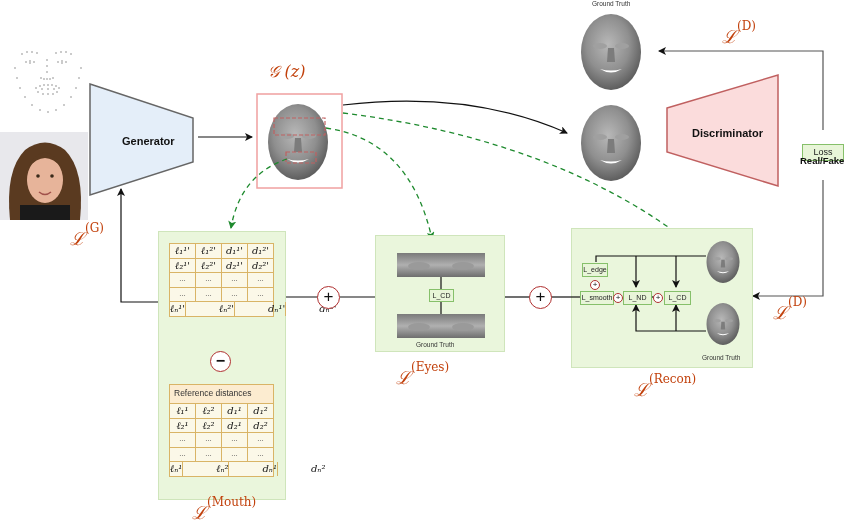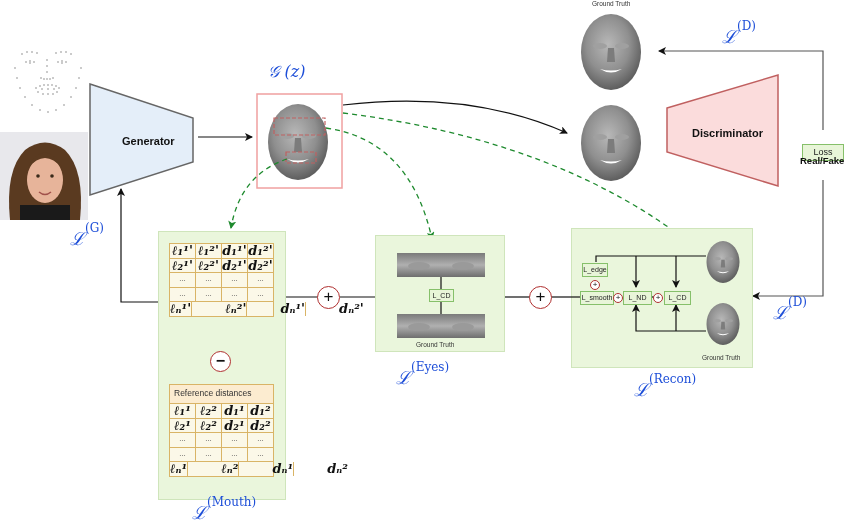--- a/index.html
+++ b/index.html
@@ -1,28 +1,28 @@
 <!DOCTYPE html>
 <html><head>
 <meta charset="utf-8">
 <style>
   html, body { margin:0; padding:0; background:#ffffff; }
   #stage { position:relative; width:850px; height:528px; overflow:hidden; background:#fff; font-family:"Liberation Sans", sans-serif; }
   svg { position:absolute; left:0; top:0; }
   .lbl { position:absolute; white-space:nowrap; }
   .bold { font-weight:bold; color:#111; font-size:11px; }
-  .math { font-family:"DejaVu Serif", serif; font-style:italic; color:#1d4ed8; }
+  .math { font-family:"DejaVu Serif", serif; font-style:italic; color:#c2410c; }
   .sup { font-family:"DejaVu Serif", serif; font-style:normal; font-size:12px; vertical-align:top; position:relative; top:-5px; }
   .small { font-size:6.5px; color:#333; }
   .panel { position:absolute; background:#eaf6dc; border:1px solid #cfe5bb; }
   .tbl { position:absolute; background:#f4e4c4; border:1.5px solid #d9b466; }
   .tbl .hdr { font-size:8.5px; color:#333; padding:3px 4px; height:12px; background:#fcecd0; border-bottom:1.5px solid #d9b466; }
   .tbl .row { display:flex; height:13.5px; border-bottom:1.5px solid #d9b466; background:#fbf8e8; }
   .tbl .row:last-child { border-bottom:none;gap:33px; }
-  .tbl .cell { flex:1; border-right:1.5px solid #d9b466; text-align:center; font-family:"DejaVu Serif", serif; font-style:italic; font-weight:bold; font-size:13px; line-height:13px; color:#111; }
+  .tbl .cell { flex:1; border-right:1.5px solid #d9b466; text-align:center; font-family:"DejaVu Serif", serif; font-style:italic; font-weight:normal; font-size:10px; line-height:13px; color:#111; }
   .tbl .cell:last-child { border-right:none; }
   .tbl .cell.dots { font-style:normal; font-weight:normal; color:#555; font-size:7px; }
   .lossbox { position:absolute; background:#e8f5d8; border:1.5px solid #86c06a; font-size:7px; color:#222; text-align:center; }
   .circ { position:absolute; border-radius:50%; border:1.5px solid #b03030; background:#fff; text-align:center; color:#111; font-weight:bold; }
 </style>
 </head>
 <body>
 
 <div id="stage">
 

